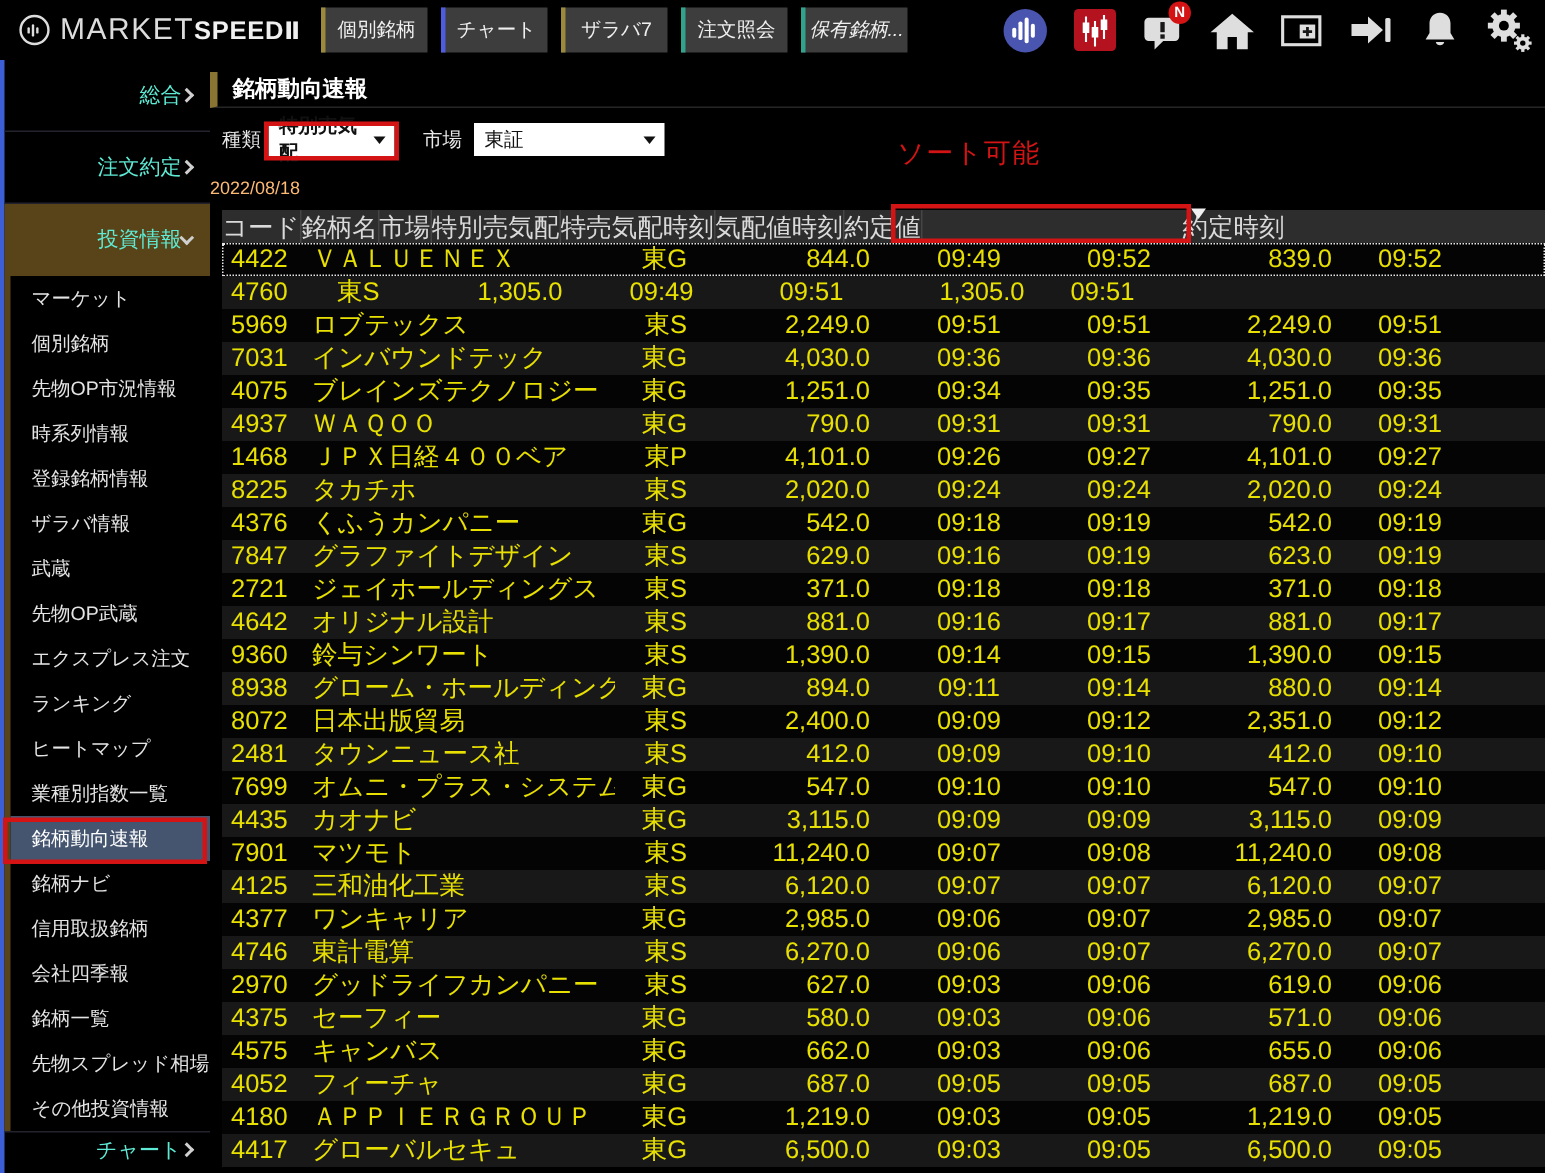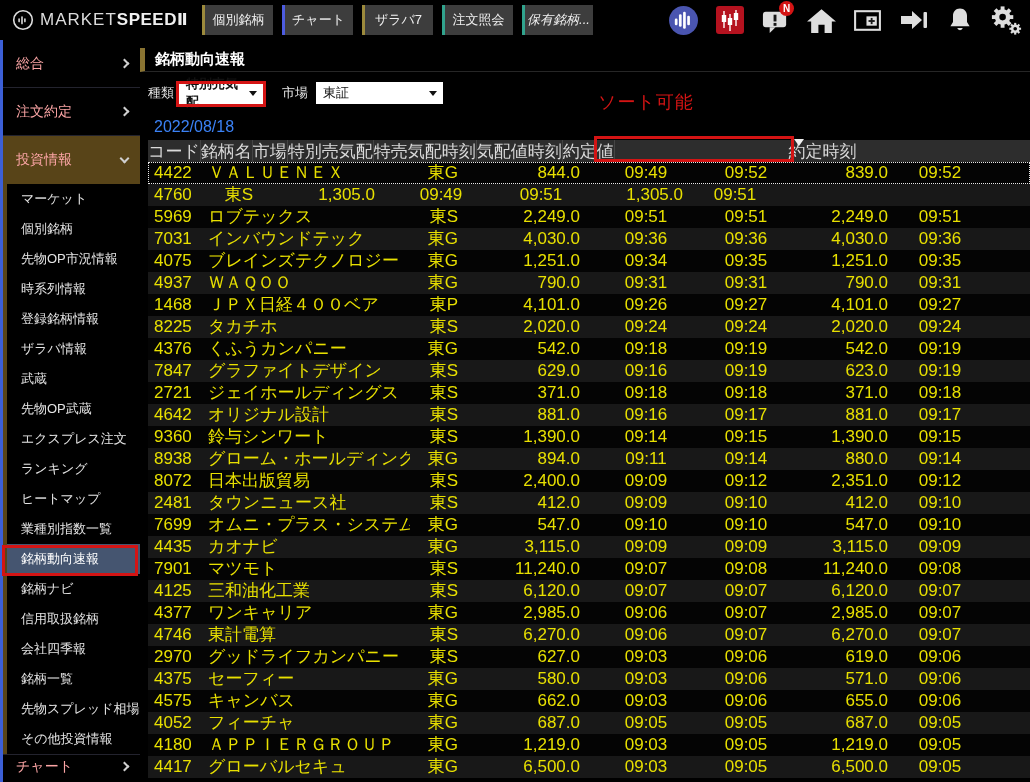--- a/index.html
+++ b/index.html
@@ -4,38 +4,38 @@
 <style>
   * { margin:0; padding:0; box-sizing:border-box; }
   html,body { background:#000; }
   body { font-family:"Liberation Sans","DejaVu Sans",sans-serif; }
   .screen { position:relative; width:1030px; height:782px; background:#000; overflow:hidden; }
 
   
   .topbar { position:absolute; top:0; left:0; width:1030px; height:40px; background:#000;
             display:flex; align-items:center; }
   .logo { display:flex; align-items:center; gap:6px; margin-left:12px; white-space:nowrap; }
-  .logo-market { color:#dcdcdc; font-size:17px; letter-spacing:1px; font-weight:400; }
+  .logo-market { color:#dcdcdc; font-size:20px; letter-spacing:1px; font-weight:400; }
   .logo-speed  { color:#f0f0f0; font-size:17px; font-weight:bold; letter-spacing:0.5px; }
   .logo-numeral{ color:#f0f0f0; font-size:16px; font-weight:bold; }
   .tabs { display:flex; gap:9px; margin-left:14px; }
   .tab { height:30px; width:71px; background:#3d3d3d; color:#f0f0f0; font-size:13px;
          display:flex; align-items:center; justify-content:center;
          border-left:3px solid #9c8a3c; cursor:pointer; white-space:nowrap; }
   .icons { display:flex; align-items:center; gap:13px; margin-left:auto; margin-right:8px; }
   .ticon { width:33px; height:33px; display:flex; align-items:center; justify-content:center; position:relative; }
   .nbadge { position:absolute; top:-3px; right:-2px; width:15px; height:15px; border-radius:50%;
             background:#d41414; color:#fff; font-size:10px; font-weight:bold;
             display:flex; align-items:center; justify-content:center; }
 
   
   .sidebar { position:absolute; top:40px; left:0; width:140px; height:742px; background:#000;
              border-left:3px solid #3c5fd6; }
-  .side-sec { height:48px; display:flex; align-items:center; justify-content:space-between;
-              padding:0 12px 0 13px; color:#fca5a5; font-size:14px;
+  .side-sec { height:48px; display:flex; align-items:center; justify-content:flex-end;
+              padding:0 12px 0 13px; color:#5eead4; font-size:14px;
               border-bottom:1px solid #23232e; cursor:pointer;font-family:Liberation Serif, serif; }
   .side-sec.expanded { background:#584418; border-bottom:none; }
   .chev { width:7px; height:7px; border-right:2px solid #cfcfcf; border-bottom:2px solid #cfcfcf; display:inline-block; }
   .chev.right { transform:rotate(-45deg); }
   .chev.down  { transform:rotate(45deg); margin-top:-3px; }
   .submenu { border-left:4px solid #584418; }
   .subitem { height:30px; line-height:30px; padding-left:14px; color:#e4e4e4; font-size:13px;
              cursor:pointer; white-space:nowrap; overflow:hidden; }
   .subitem.selected { background:#455570; color:#fff; }
   .side-sec.bottom { border-top:1px solid #23232e; border-bottom:none; height:24px; }
@@ -47,21 +47,21 @@
                 display:flex; align-items:center; padding-left:10px;
                 color:#fff; font-size:15px; font-weight:bold; }
   .controls { position:absolute; top:42px; left:8px; display:flex; align-items:center; font-size:13px; color:#e8e8e8; }
   .ctl-label { margin-right:5px; }
   .dropdown { background:#fff; color:#111; height:22px; display:flex; align-items:center;
               justify-content:space-between; padding:0 6px 0 7px; font-size:13px; cursor:pointer; }
   .dd-type { width:84px; font-weight:bold; margin-right:19px; }
   .dd-market { width:127px; margin-left:3px; }
   .caret { width:0; height:0; border-left:4px solid transparent; border-right:4px solid transparent;
            border-top:5px solid #111; }
-  .date-line { position:absolute; top:78px; left:14px; color:#3b82f6; font-size:16px; }
+  .date-line { position:absolute; top:78px; left:0; color:#fdba74; font-size:12px; }
 
   
   .table { position:absolute; top:100px; left:8px; right:0; bottom:0; font-size:17px; }
   .thead { display:flex; height:22px; background:#2d2d2d; color:#dadada; }
   .thead .hc { display:flex; align-items:center; justify-content:center;
                border-right:1px solid #454545; height:22px; }
   .thead .hc:last-of-type { flex:1; border-right:none; }
   .trow { display:flex; height:22px; background:#040404; color:#e8e000; cursor:pointer; }
   .trow:nth-child(even) { background:#181818; }
   .trow:nth-child(1) { outline:1px dotted #e8e8e8; outline-offset:-1px; }

